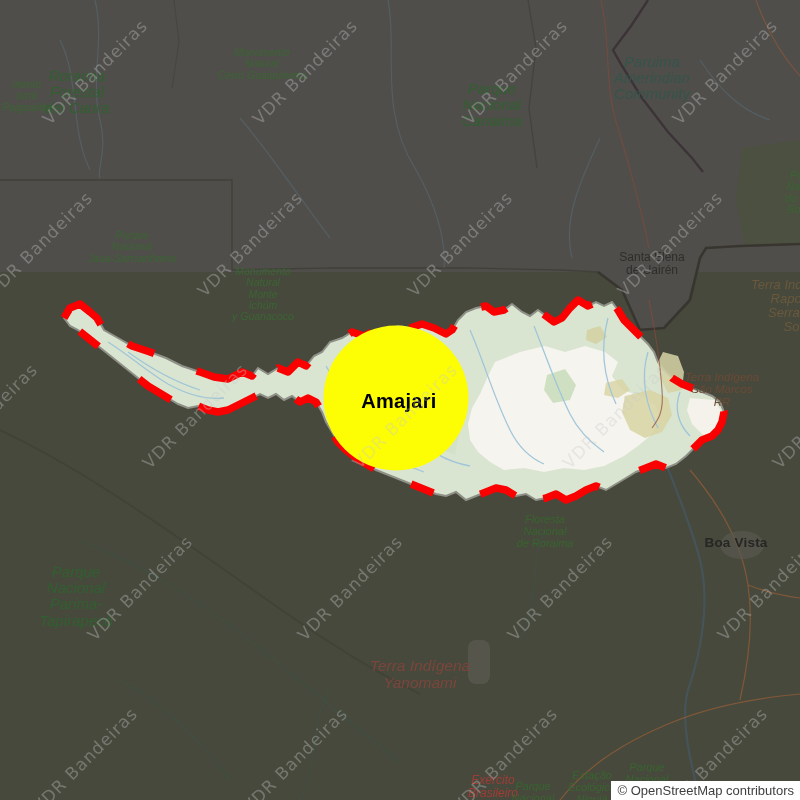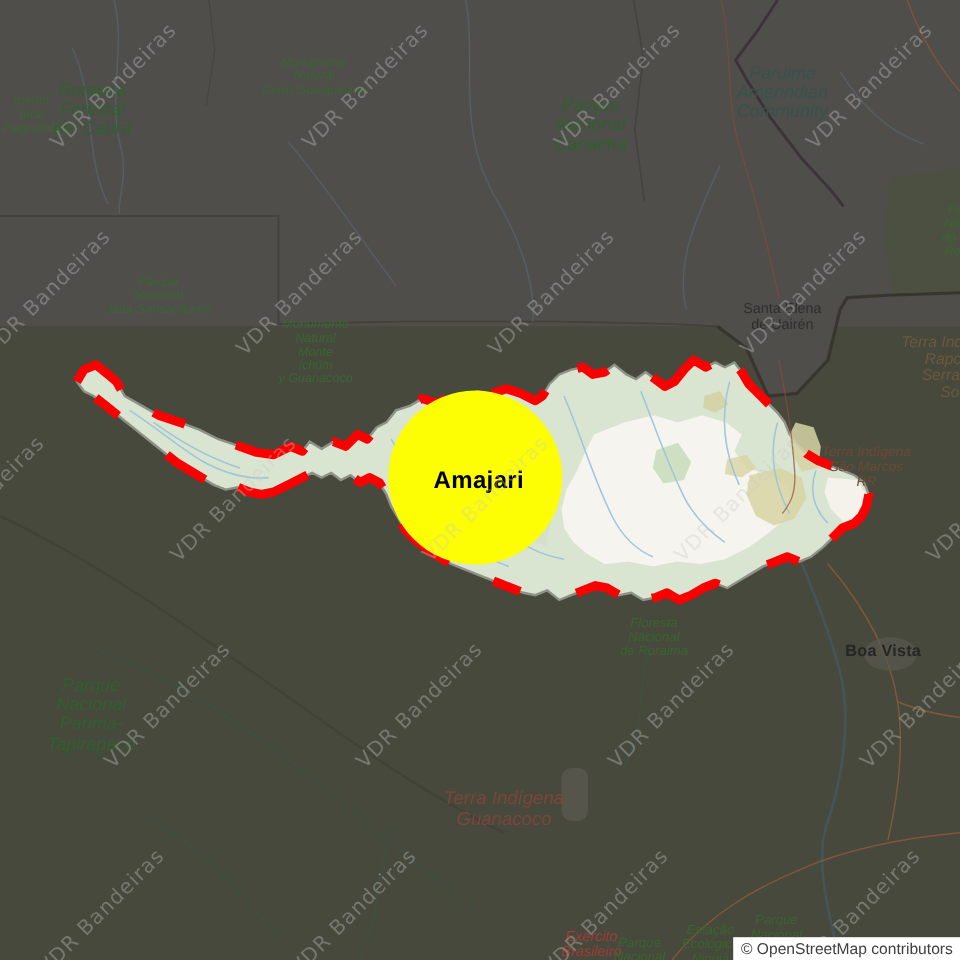--- a/index.html
+++ b/index.html
@@ -170,21 +170,21 @@
         <div>de Roraima</div>
       </div>
       <div class="map-label park lg" style="left: 76px; top: 596px;">
         <div>Parque</div>
         <div>Nacional</div>
         <div>Parima-</div>
         <div>Tapirapecó</div>
       </div>
       <div class="map-label indigenous lg red" style="left: 420px; top: 675px;">
         <div>Terra Indígena</div>
-        <div>Guanacoco</div>
+        <div>Yanomami</div>
       </div>
       <div class="map-label military" style="left: 493px; top: 787px;">
         <div>Exército</div>
         <div>Brasileiro</div>
       </div>
       <div class="map-label park" style="left: 533px; top: 793px;">
         <div>Parque</div>
         <div>Nacional</div>
       </div>
       <div class="map-label park" style="left: 592px; top: 788px;">

